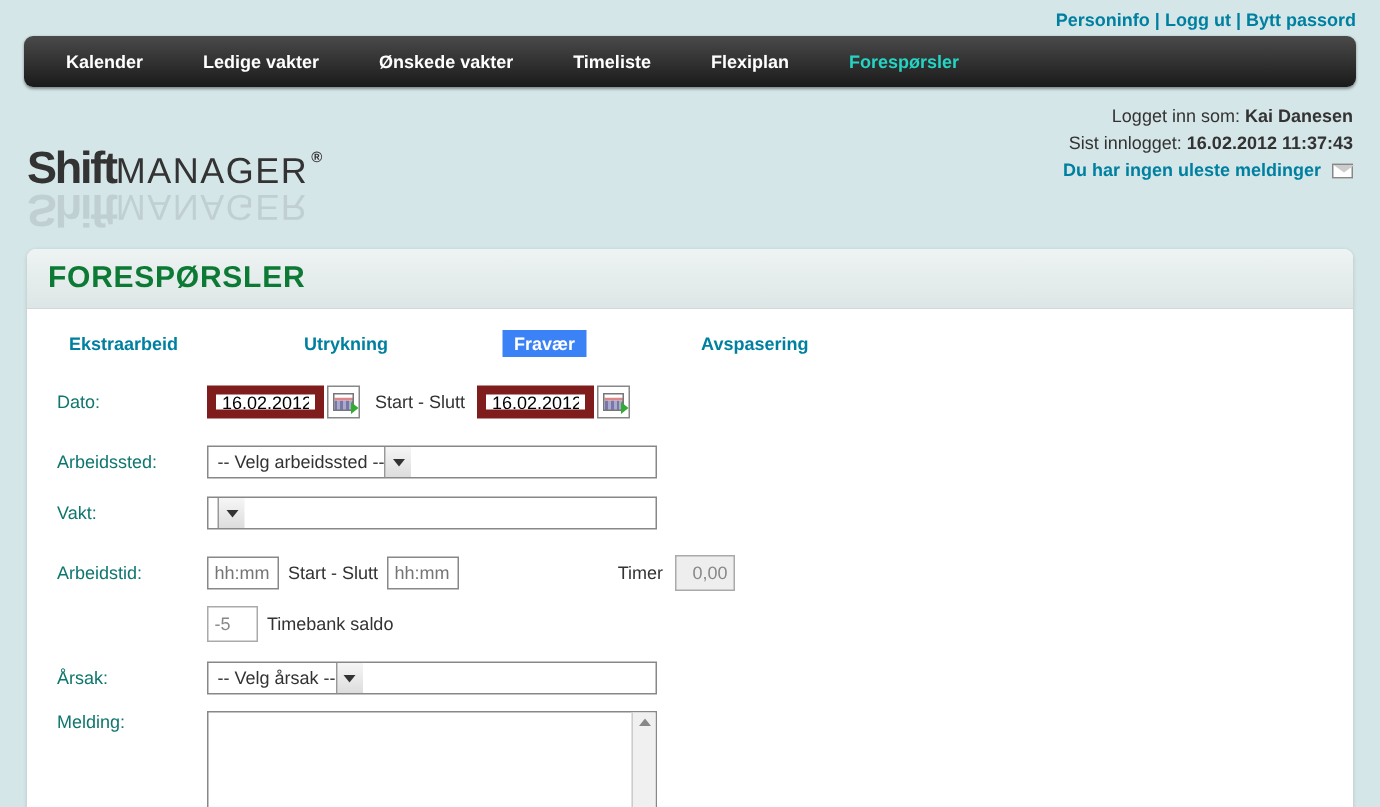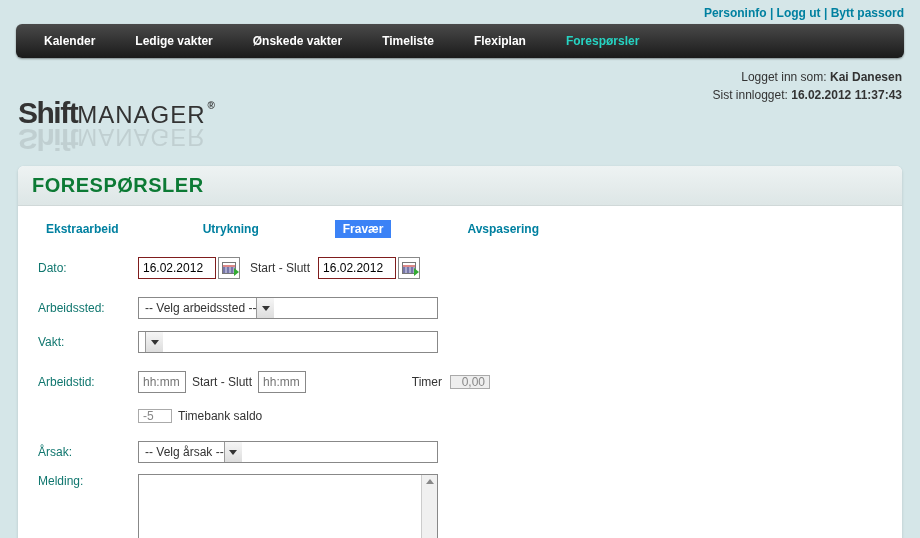--- a/index.html
+++ b/index.html
@@ -115,21 +115,21 @@
       padding: 14px 20px 18px 20px;
       font-size: 12px;
       font-weight: bold;
     }
     .tabs a { color: #0080a0; text-decoration: none; cursor: pointer; padding: 2px 8px; }
     .tabs a.active { background: #3b82f6; color: #fff; }
     .form { padding: 0 20px 22px 20px; }
     .row { display: flex; align-items: center; margin-bottom: 10px; min-height: 24px; }
     .row label.lbl { width: 100px; font-size: 12px; color: #0f766e; }
     .date-input {
-      width: 78px; height: 22px; border: 1px solid #7f1d1d;
+      width: 78px; height: 22px; border: 6px solid #7f1d1d;
       padding: 0 4px; font-size: 12px;
     }
     .cal-btn {
       width: 22px; height: 22px;
       border: 1px solid #888;
       background: #fff;
       margin-left: 2px;
       display: inline-flex; align-items: center; justify-content: center;
       cursor: pointer;
       position: relative;
@@ -166,21 +166,21 @@
     .select .arrow-btn:after {
       content: ""; border-left: 4px solid transparent;
       border-right: 4px solid transparent; border-top: 5px solid #333;
     }
     .w300 { width: 300px; }
     .tinput {
       width: 48px; height: 22px; border: 1px solid #888;
       padding: 0 4px; font-size: 12px; color: #888;
     }
     .num-ro {
-      width: 40px; height: 14px; border: 1px solid #aaa;
+      width: 40px; height: 24px; border: 1px solid #aaa;
       background: #eee; text-align: right; padding: 0 4px;
       font-size: 12px; color: #888;
     }
     .timer-lbl { margin-left: auto; margin-right: 8px; }
     .textarea {
       width: 300px; height: 78px; border: 1px solid #888;
       resize: none; font-size: 12px; padding: 4px;
     }
     .scrollbar {
       position: absolute; right: 1px; top: 1px; bottom: 1px;
@@ -228,20 +228,24 @@
     </div>
   </div>
   <div class="login-info">
     <div>
       <span>Logget inn som:</span>
       <span class="bold">Kai Danesen</span>
     </div>
     <div>
       <span>Sist innlogget:</span>
       <span class="bold">16.02.2012 11:37:43</span>
+    </div>
+    <div>
+      <a>Du har ingen uleste meldinger</a>
+      <span class="envelope"></span>
     </div>
   </div>
 </div>
 
 <div class="panel">
   <div class="panel-head">
     <h1>FORESPØRSLER</h1>
   </div>
 
   <div class="tabs">

